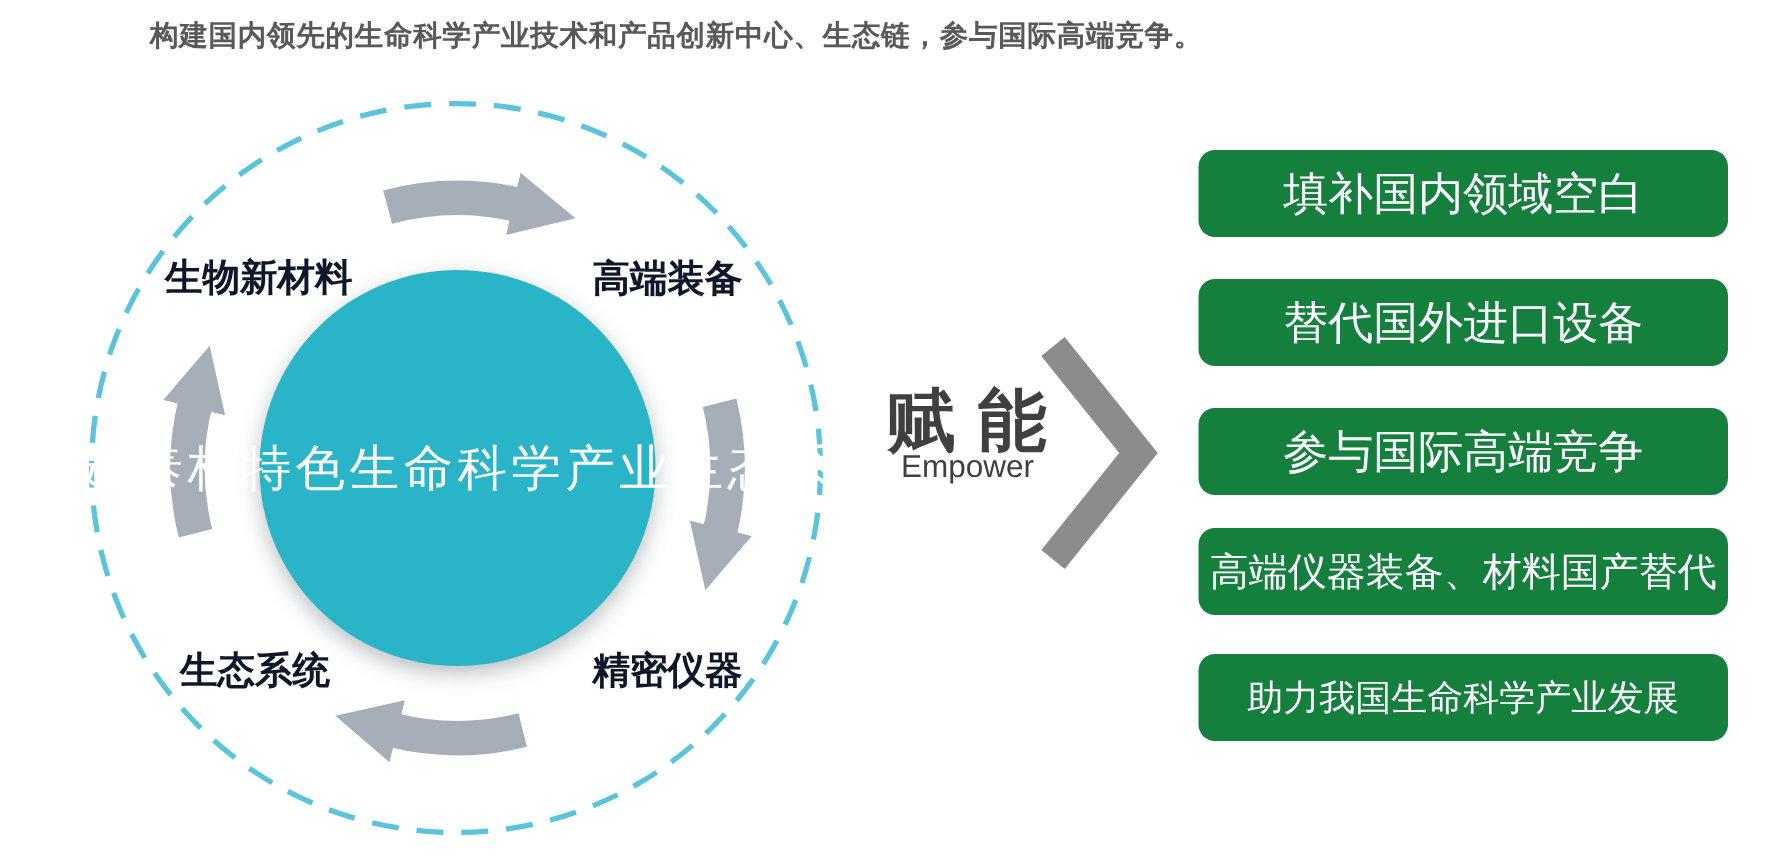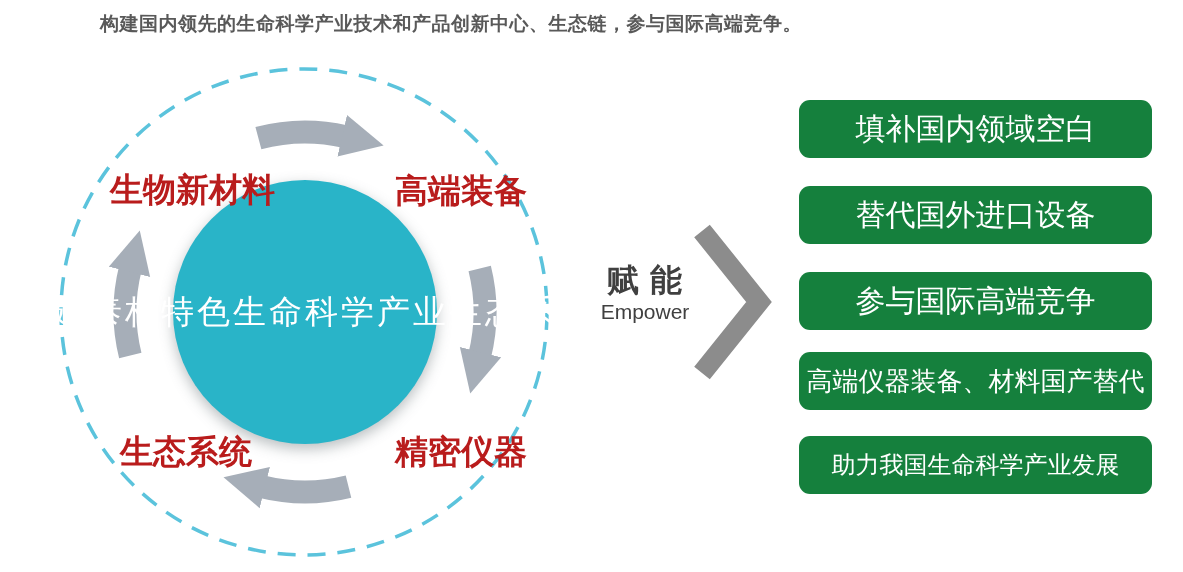--- a/index.html
+++ b/index.html
@@ -25,30 +25,30 @@
     box-shadow:0 5px 14px rgba(100,110,115,.45);
     display:flex;flex-direction:row;align-items:center;justify-content:center;
     color:#ffffff;text-align:center;
   }
   .center-circle .line{
     font-size:33px;line-height:52px;letter-spacing:3px;white-space:nowrap;
   }
 
   
   .quad-label{
-    position:absolute;font-size:33px;font-weight:700;color:#b91c1c;white-space:nowrap;
+    position:absolute;font-size:25px;font-weight:700;color:#0f172a;white-space:nowrap;
   }
   .quad-tl{left:110px;top:168px;}
   .quad-tr{left:395px;top:169px;}
   .quad-bl{left:120px;top:430px;}
   .quad-br{left:395px;top:430px;}
 
   
   .empower{position:absolute;left:578px;top:261px;width:134px;text-align:center;color:#404040;}
-  .empower-title{font-size:32px;font-weight:700;line-height:38px;white-space:nowrap;letter-spacing:1px;}
+  .empower-title{font-size:46px;font-weight:700;line-height:38px;white-space:nowrap;letter-spacing:1px;}
   .empower-sub{font-size:21px;line-height:24px;margin-top:1px;}
 
   
   .benefit-box{
     position:absolute;left:799px;width:353px;height:58px;border-radius:11px;
     background:#15803d;color:#ffffff;
     display:flex;align-items:center;justify-content:center;
     white-space:nowrap;
   }
   .bb-1{top:100px;font-size:30px;}

